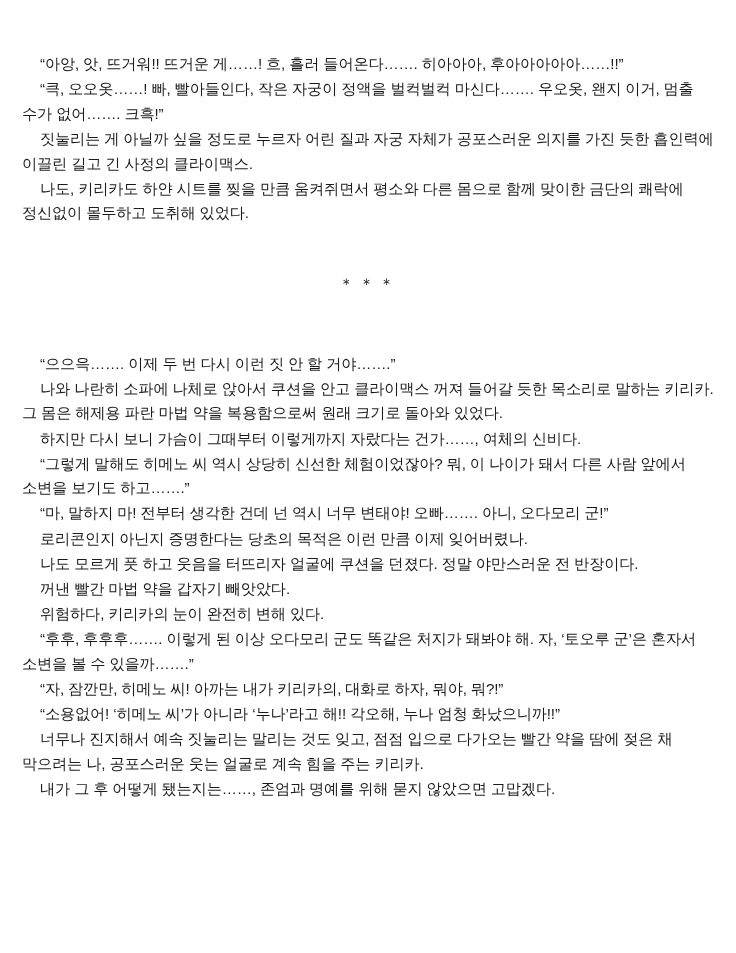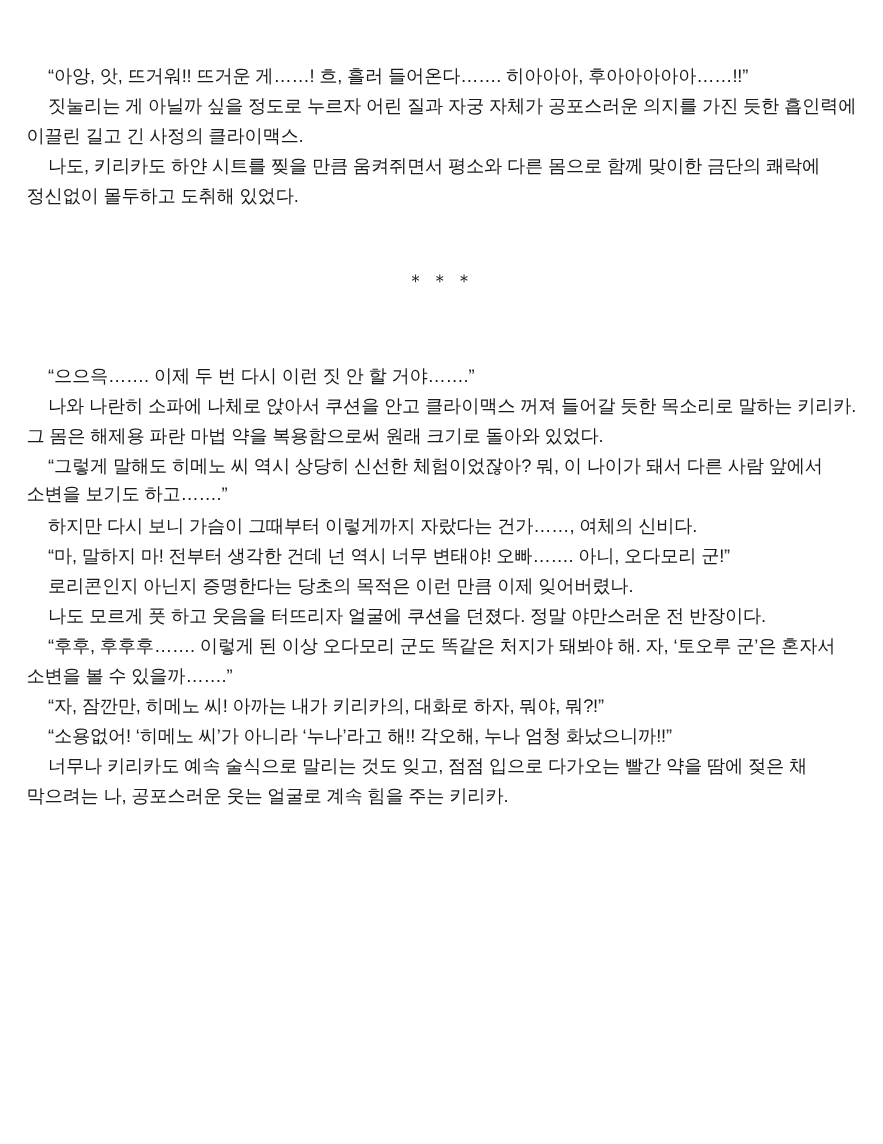--- a/index.html
+++ b/index.html
@@ -44,39 +44,43 @@
   }
   .tail-space { height: 40px; }
 </style>
 </head>
 <body>
 
 <div class="page">
 
   <div class="block">
     <p class="para">“아앙, 앗, 뜨거워!! 뜨거운 게……! 흐, 흘러 들어온다……. 히아아아, 후아아아아아……!!”</p>
+    <p class="para">“큭, 오오옷……! 빠, 빨아들인다, 작은 자궁이 정액을 벌컥벌컥 마신다……. 우오옷, 왠지 이거, 멈출 수가 없어……. 크흑!”</p>
     <p class="para">짓눌리는 게 아닐까 싶을 정도로 누르자 어린 질과 자궁 자체가 공포스러운 의지를 가진 듯한 흡인력에 이끌린 길고 긴 사정의 클라이맥스.</p>
     <p class="para">나도, 키리카도 하얀 시트를 찢을 만큼 움켜쥐면서 평소와 다른 몸으로 함께 맞이한 금단의 쾌락에 정신없이 몰두하고 도취해 있었다.</p>
   </div>
 
   <div class="gap-med"></div>
 
   <div class="divider-stars">＊＊＊</div>
 
   <div class="gap-large"></div>
 
   <div class="block">
     <p class="para">“으으윽……. 이제 두 번 다시 이런 짓 안 할 거야…….”</p>
     <p class="para">나와 나란히 소파에 나체로 앉아서 쿠션을 안고 클라이맥스 꺼져 들어갈 듯한 목소리로 말하는 키리카. 그 몸은 해제용 파란 마법 약을 복용함으로써 원래 크기로 돌아와 있었다.</p>
+    <p class="para">하지만 다시 보니 가슴이 그때부터 이렇게까지 자랐다는 건가……, 여체의 신비다.</p>
     <p class="para">“그렇게 말해도 히메노 씨 역시 상당히 신선한 체험이었잖아? 뭐, 이 나이가 돼서 다른 사람 앞에서 소변을 보기도 하고…….”</p>
-    <p class="para">하지만 다시 보니 가슴이 그때부터 이렇게까지 자랐다는 건가……, 여체의 신비다.</p>
     <p class="para">“마, 말하지 마! 전부터 생각한 건데 넌 역시 너무 변태야! 오빠……. 아니, 오다모리 군!”</p>
     <p class="para">로리콘인지 아닌지 증명한다는 당초의 목적은 이런 만큼 이제 잊어버렸나.</p>
     <p class="para">나도 모르게 풋 하고 웃음을 터뜨리자 얼굴에 쿠션을 던졌다. 정말 야만스러운 전 반장이다.</p>
+    <p class="para">꺼낸 빨간 마법 약을 갑자기 빼앗았다.</p>
+    <p class="para">위험하다, 키리카의 눈이 완전히 변해 있다.</p>
     <p class="para">“후후, 후후후……. 이렇게 된 이상 오다모리 군도 똑같은 처지가 돼봐야 해. 자, ‘토오루 군’은 혼자서 소변을 볼 수 있을까…….”</p>
     <p class="para">“자, 잠깐만, 히메노 씨! 아까는 내가 키리카의, 대화로 하자, 뭐야, 뭐?!”</p>
     <p class="para">“소용없어! ‘히메노 씨’가 아니라 ‘누나’라고 해!! 각오해, 누나 엄청 화났으니까!!”</p>
-    <p class="para">너무나 키리카도 예속 술식으로 말리는 것도 잊고, 점점 입으로 다가오는 빨간 약을 땀에 젖은 채 막으려는 나, 공포스러운 웃는 얼굴로 계속 힘을 주는 키리카.</p>
+    <p class="para">너무나 진지해서 예속 짓눌리는 말리는 것도 잊고, 점점 입으로 다가오는 빨간 약을 땀에 젖은 채 막으려는 나, 공포스러운 웃는 얼굴로 계속 힘을 주는 키리카.</p>
+    <p class="para">내가 그 후 어떻게 됐는지는……, 존엄과 명예를 위해 묻지 않았으면 고맙겠다.</p>
   </div>
 
   <div class="tail-space"></div>
 
 </div>
 
 </body></html>

